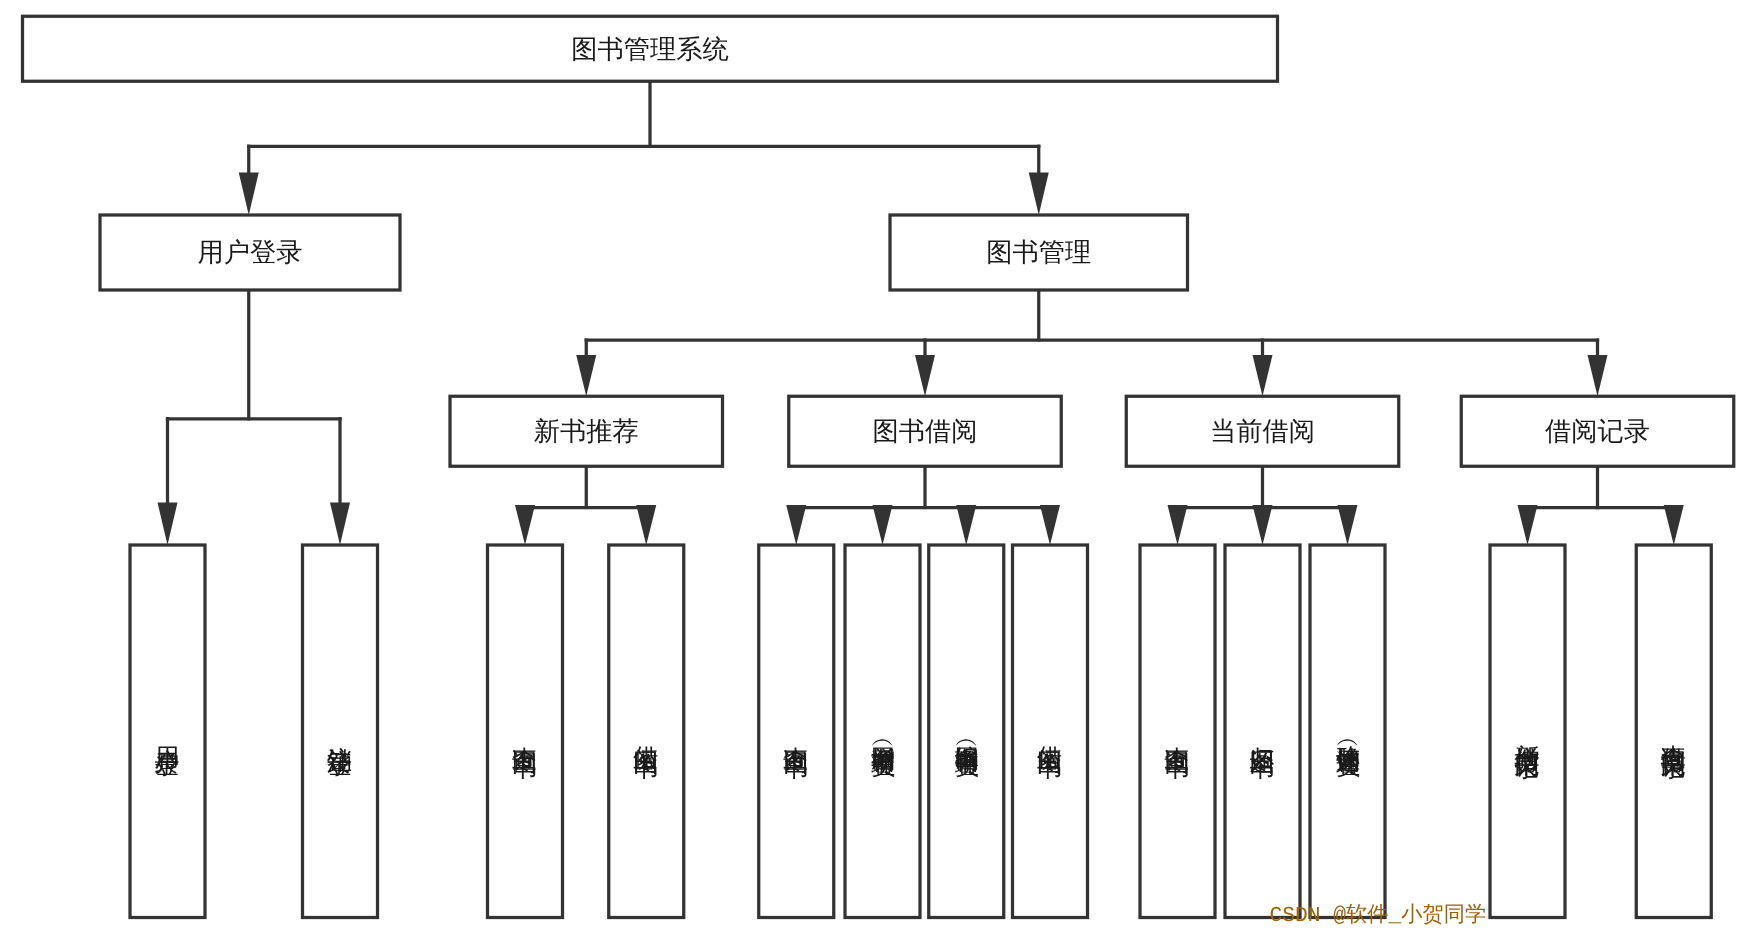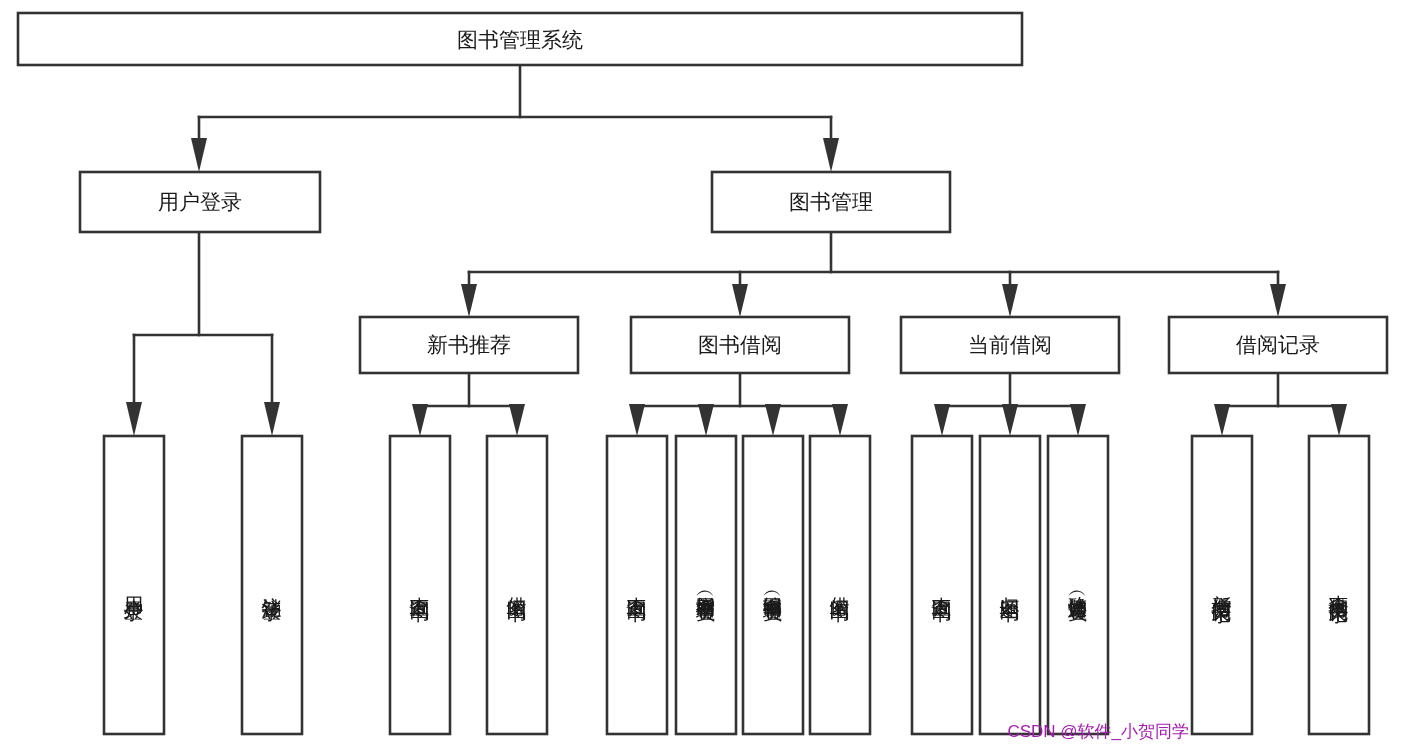--- a/index.html
+++ b/index.html
@@ -66,23 +66,23 @@
     pointer-events: none;
   }
   .vlabel.tight {
     letter-spacing: 1px;
     font-size: 19px;
   }
   .watermark {
     position: absolute;
     right: 8px;
     bottom: 4px;
-    font-family: Liberation Sans, sans-serif;
+    font-family: Liberation Mono, monospace;
     font-size: 17px;
-    color: #a21caf;
+    color: #a16207;
     white-space: nowrap;
   }
 </style>
 </head>
 <body>
 
 <div id="diagram-root">
 
   <svg class="canvas" viewBox="0 0 1405 747" xmlns="http://www.w3.org/2000/svg">
 

